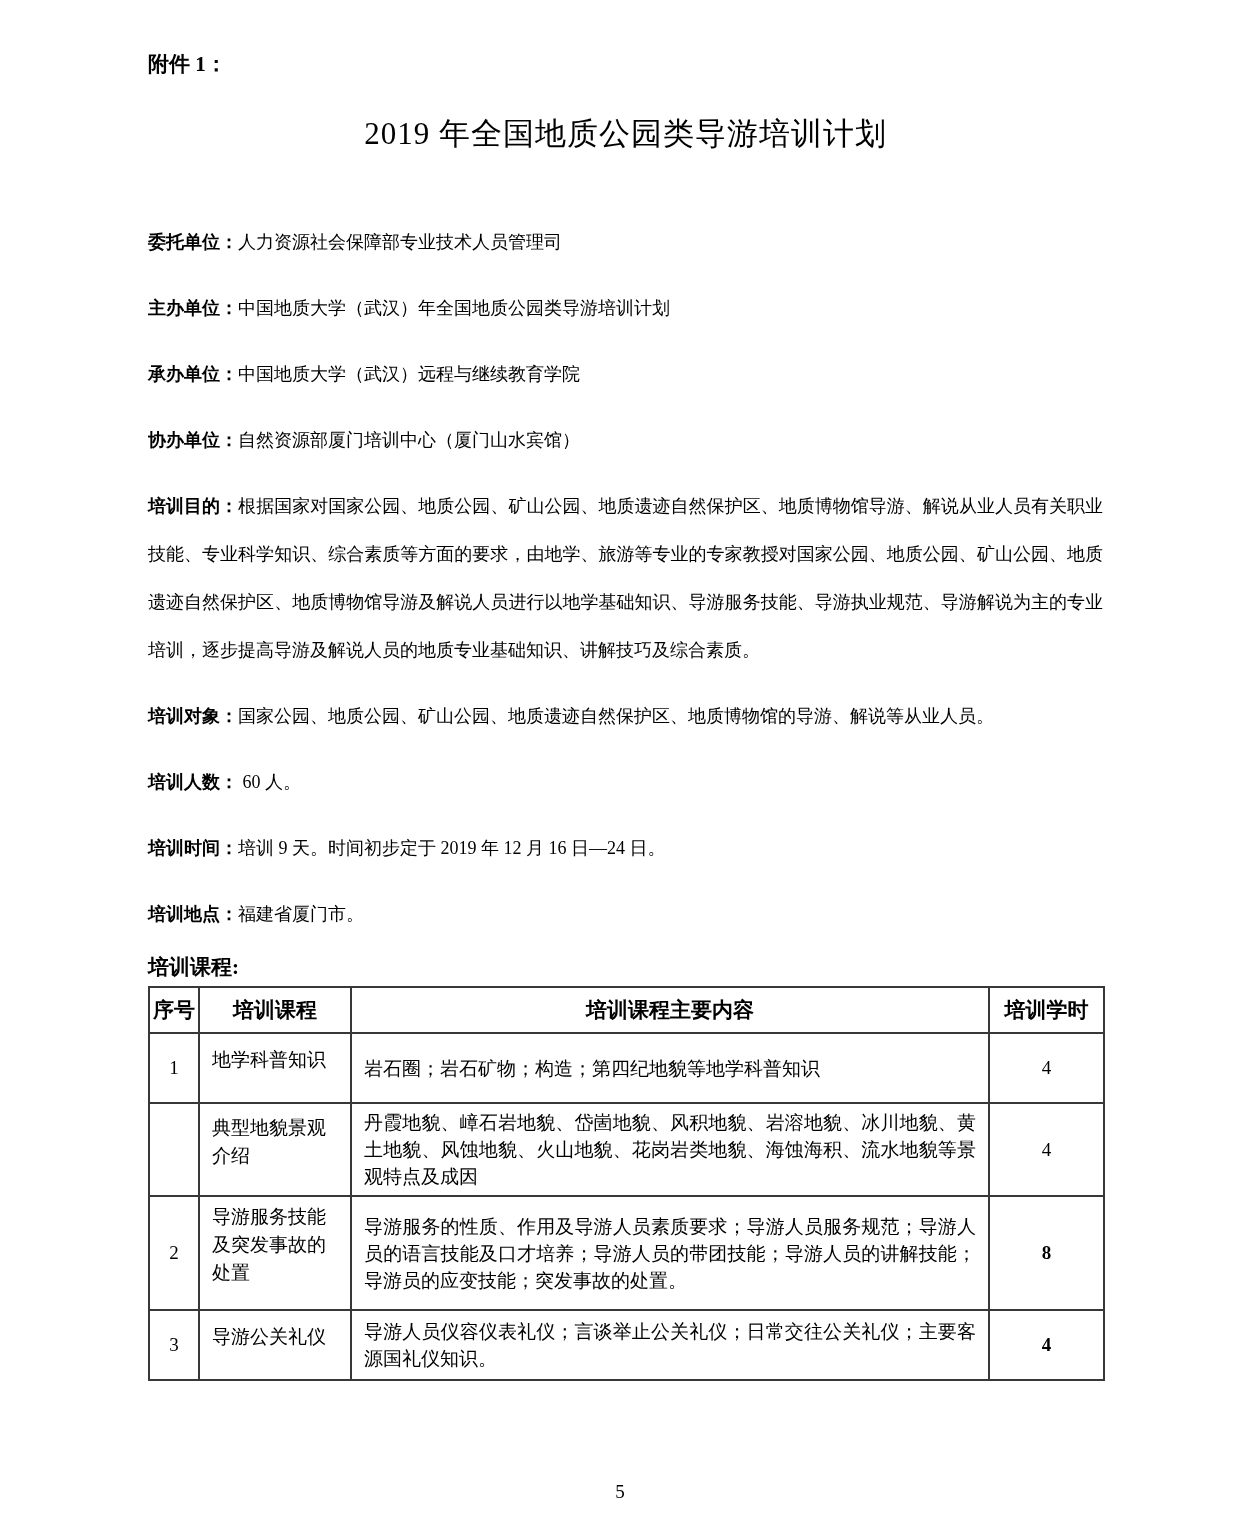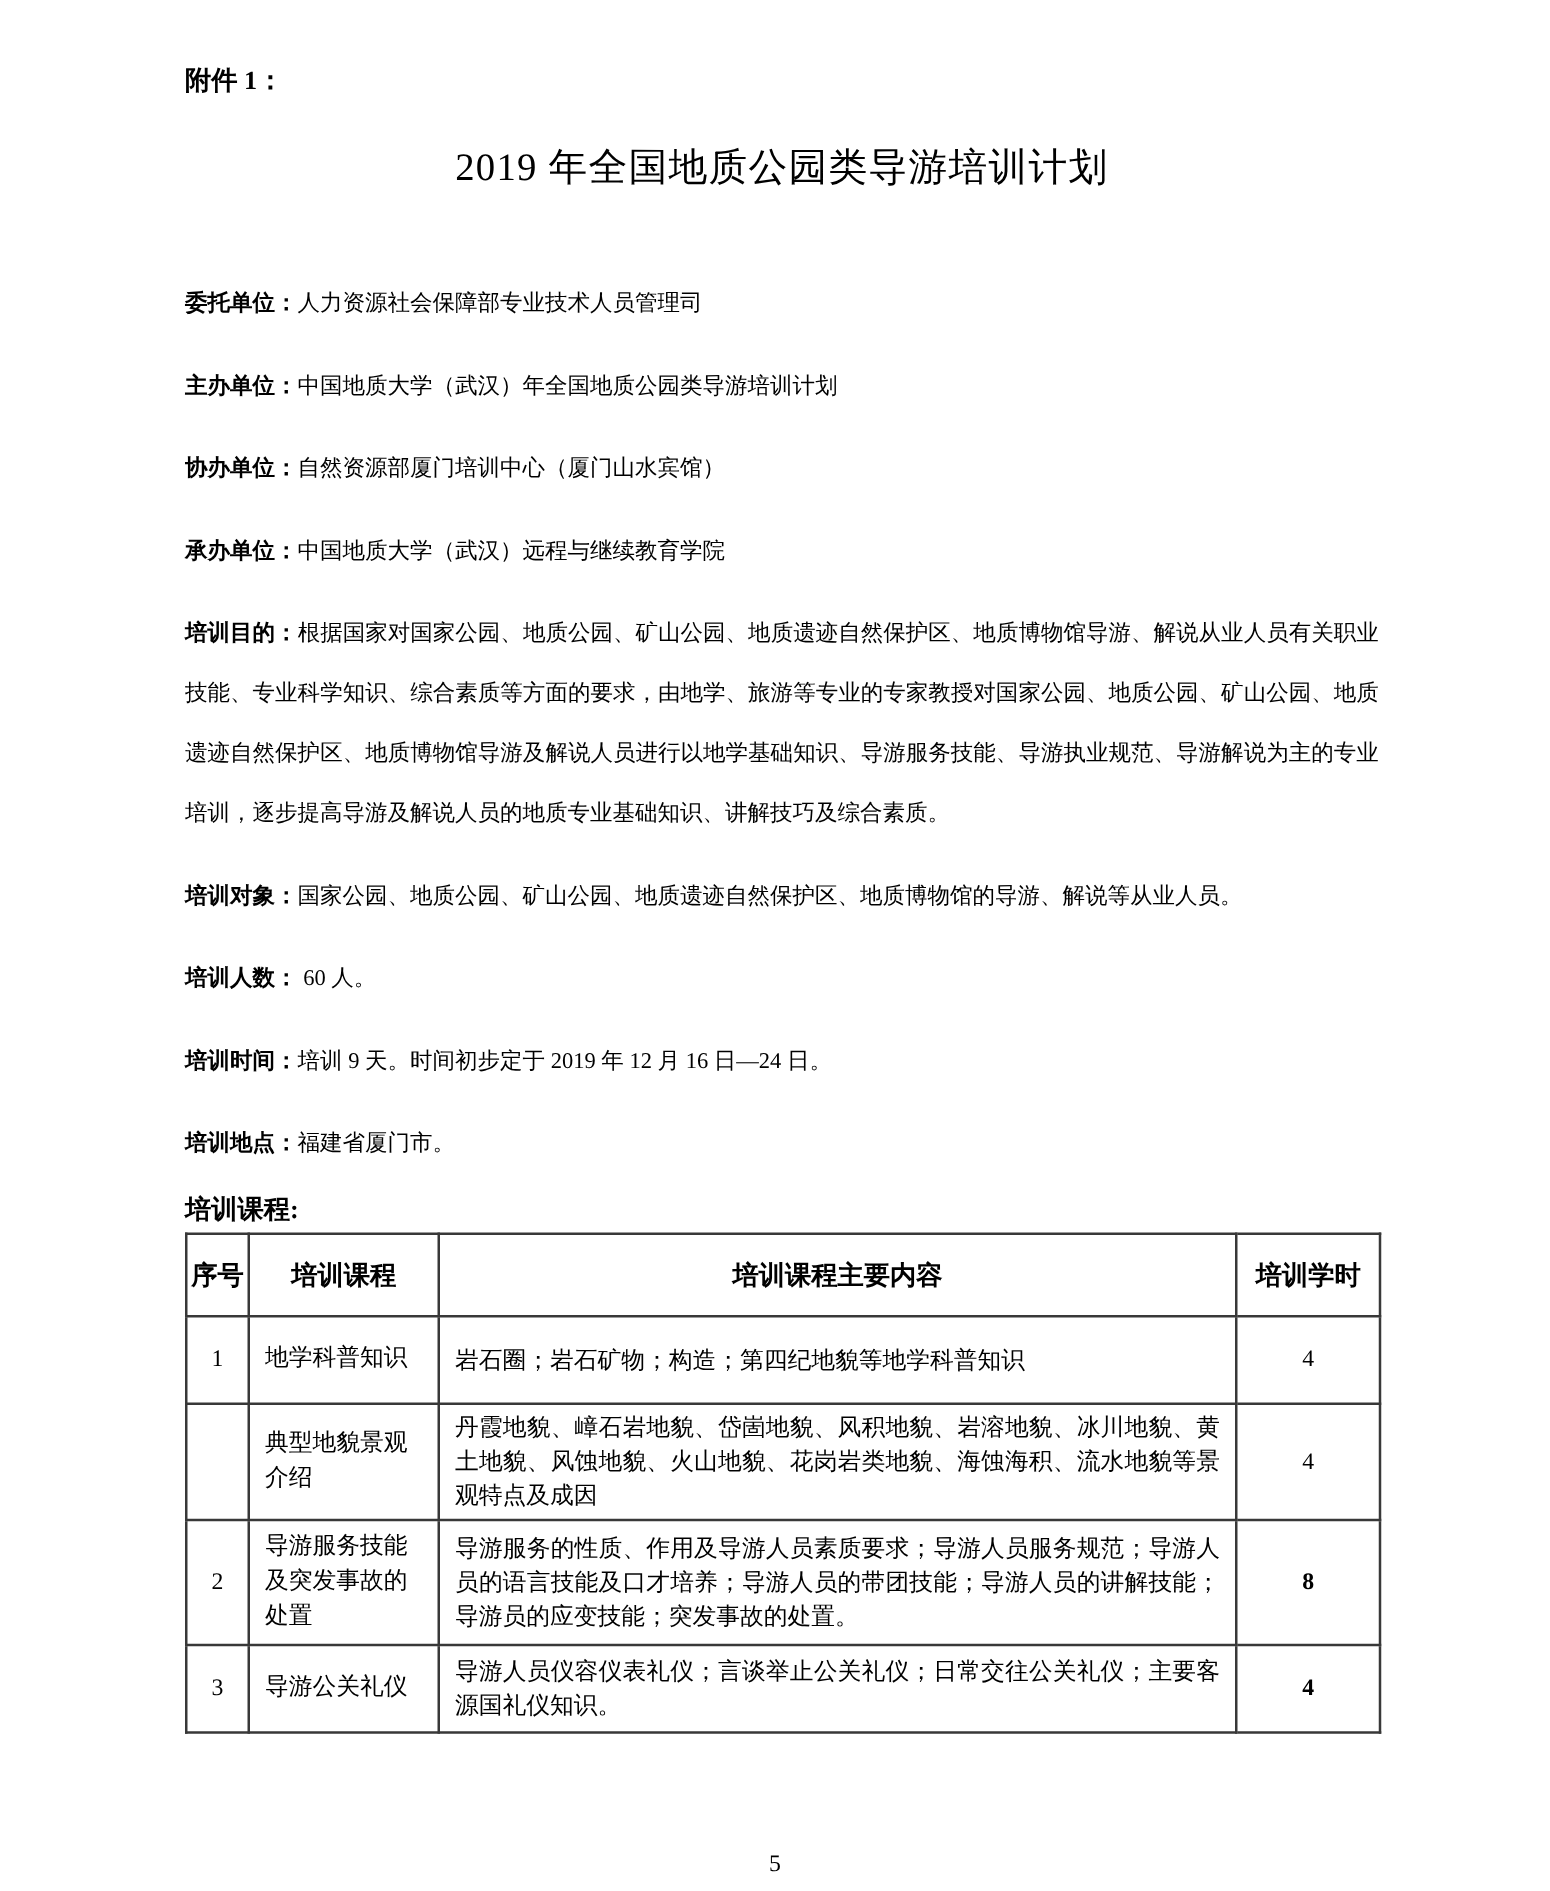--- a/index.html
+++ b/index.html
@@ -50,34 +50,34 @@
   }
   .course-table th, .course-table td {
     border: 2px solid #383838;
     vertical-align: middle;
   }
   .course-table th {
     font-size: 21px;
     font-weight: bold;
     text-align: center;
     padding: 4px 2px;
-    height: 66px;
+    height: 46px;
     line-height: 26px;
   }
   col.c-no    { width: 50px; }
   col.c-course{ width: 152px; }
   col.c-desc  { width: 638px; }
   col.c-hours { width: 115px; }
   .course-table td { font-size: 19px; }
   td.cell-no, td.cell-hours {
     text-align: center;
     line-height: 24px;
   }
   td.cell-course {
-    padding: 6px 6px 8px 12px;
+    padding: 6px 6px 22px 12px;
     line-height: 28px;
   }
   td.cell-desc {
     padding: 5px 12px;
     line-height: 27px;
     text-align: justify;
   }
   tr.row-0 td { height: 70px; }
   tr.row-1 td { height: 88px; }
   tr.row-2 td { height: 94px; }
@@ -97,23 +97,23 @@
 <div class="page">
 
   <div class="attachment-label">附件 1：</div>
 
   <h1 class="doc-title">2019 年全国地质公园类导游培训计划</h1>
 
   <p class="para first"><span class="label">委托单位：</span><span>人力资源社会保障部专业技术人员管理司</span></p>
 
   <p class="para"><span class="label">主办单位：</span><span>中国地质大学（武汉）年全国地质公园类导游培训计划</span></p>
 
+  <p class="para"><span class="label">承办单位：</span><span>中国地质大学（武汉）远程与继续教育学院</span></p>
+
   <p class="para"><span class="label">协办单位：</span><span>自然资源部厦门培训中心（厦门山水宾馆）</span></p>
-
-  <p class="para"><span class="label">承办单位：</span><span>中国地质大学（武汉）远程与继续教育学院</span></p>
 
   <p class="para"><span class="label">培训目的：</span><span>根据国家对国家公园、地质公园、矿山公园、地质遗迹自然保护区、地质博物馆导游、解说从业人员有关职业技能、专业科学知识、综合素质等方面的要求，由地学、旅游等专业的专家教授对国家公园、地质公园、矿山公园、地质遗迹自然保护区、地质博物馆导游及解说人员进行以地学基础知识、导游服务技能、导游执业规范、导游解说为主的专业培训，逐步提高导游及解说人员的地质专业基础知识、讲解技巧及综合素质。</span></p>
 
   <p class="para"><span class="label">培训对象：</span><span>国家公园、地质公园、矿山公园、地质遗迹自然保护区、地质博物馆的导游、解说等从业人员。</span></p>
 
   <p class="para"><span class="label">培训人数：</span><span> 60 人。</span></p>
 
   <p class="para"><span class="label">培训时间：</span><span>培训 9 天。时间初步定于 2019 年 12 月 16 日—24 日。</span></p>
 
   <p class="para"><span class="label">培训地点：</span><span>福建省厦门市。</span></p>

